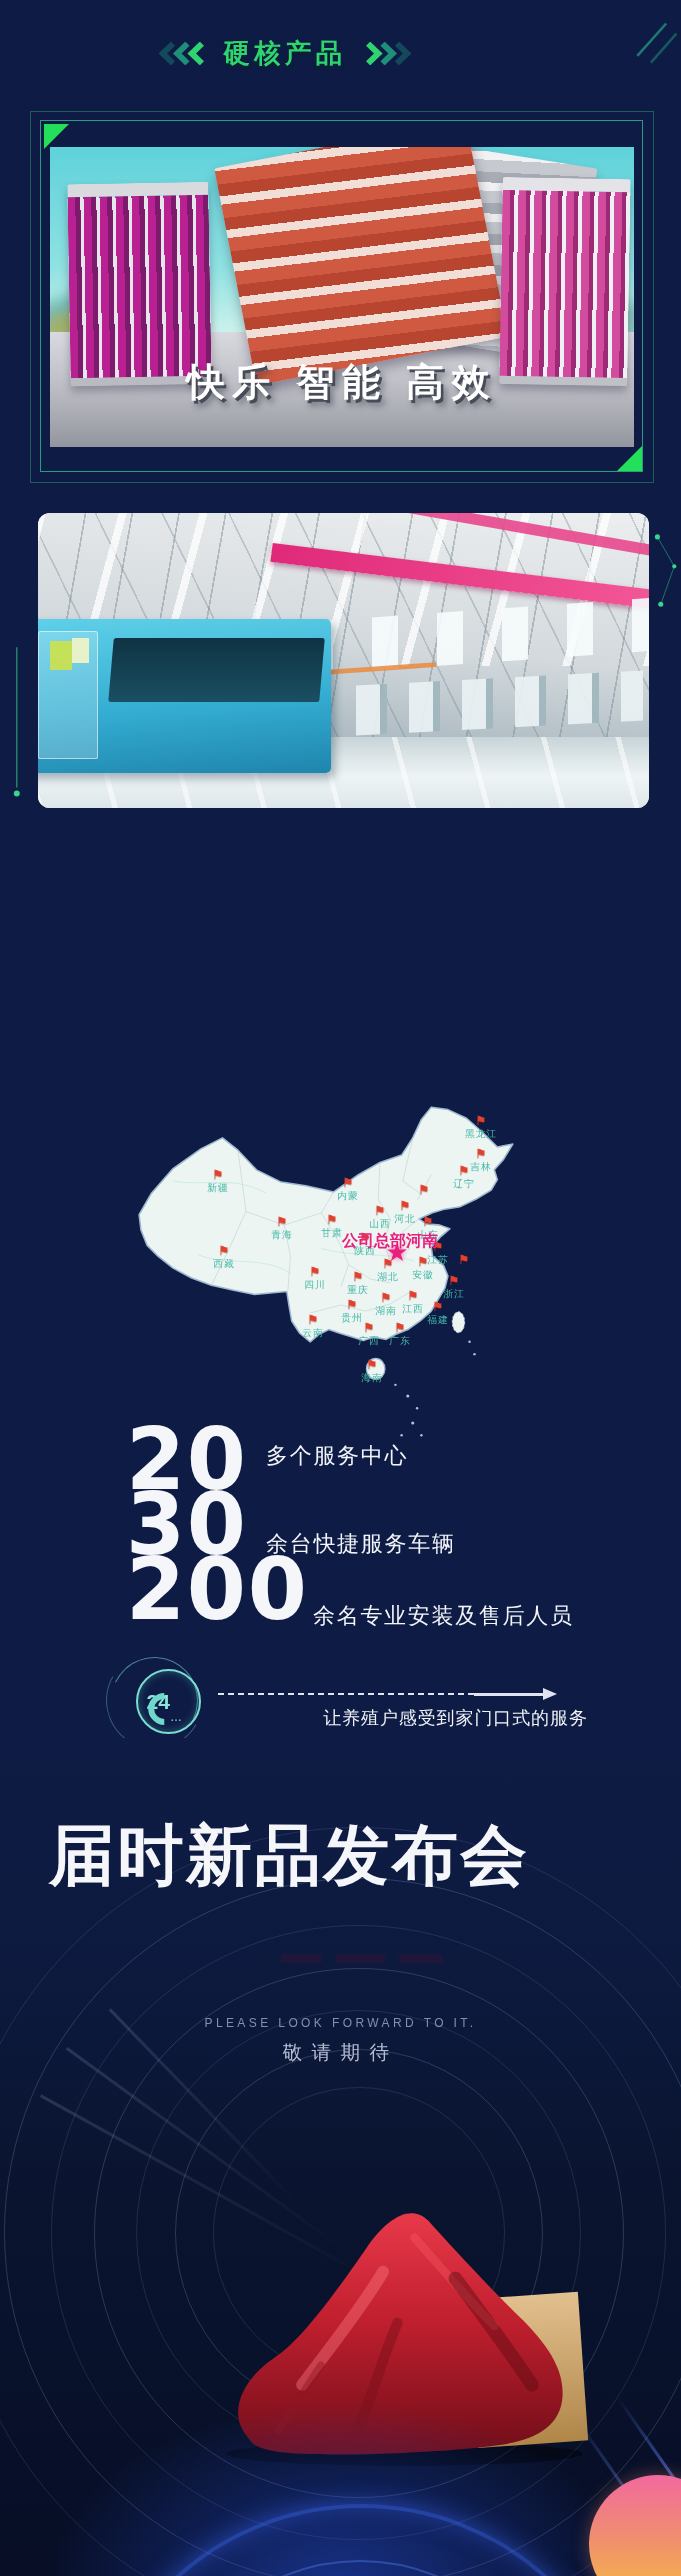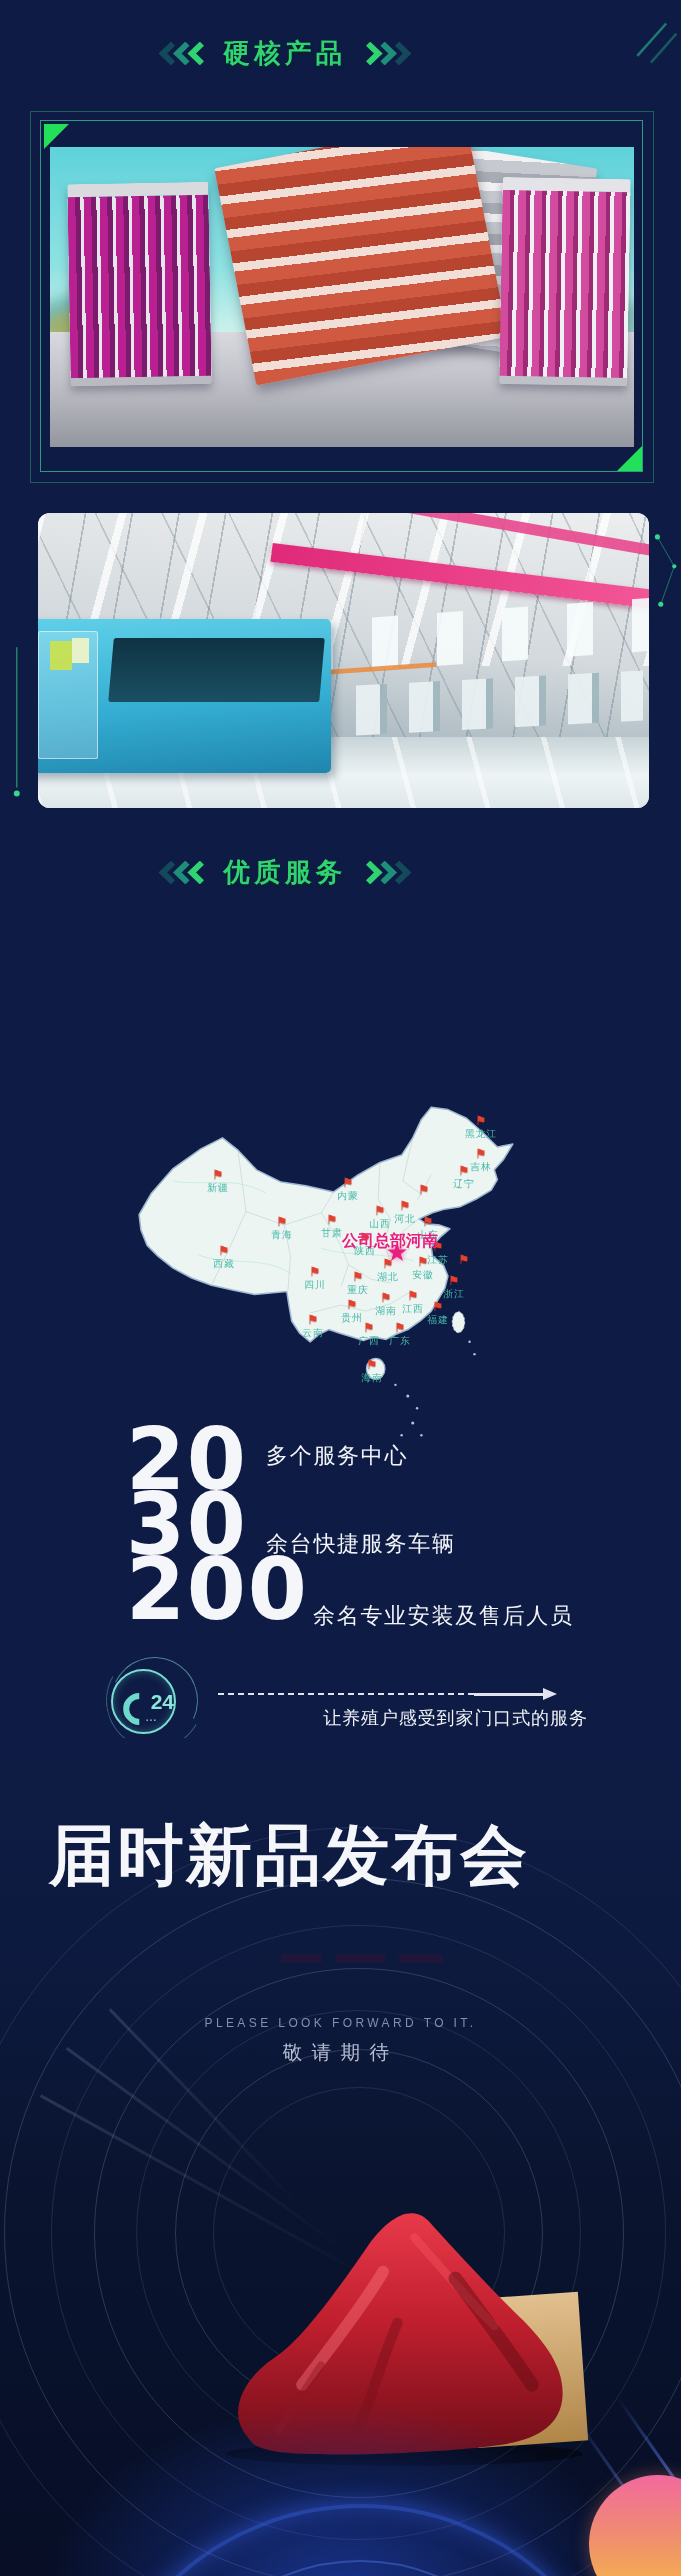--- a/index.html
+++ b/index.html
@@ -92,22 +92,22 @@
   .hq-star{position:absolute;transform:translateX(-50%);font-size:25.6px;color:#ea1f7d;line-height:1;
            text-shadow:0 0 5.1px rgba(234,31,125,.6);}
   .hq-label{position:absolute;transform:translateX(-50%);font-size:16px;font-weight:bold;color:#ea1f7d;white-space:nowrap;}
 
   
   .stat-num{position:absolute;left:126px;color:#f5f6fa;font-weight:bold;font-size:85px;line-height:1;
             font-family:"DejaVu Sans","Liberation Sans",sans-serif;letter-spacing:1.7px;}
   .stat-label{position:absolute;color:#f2f4f9;font-size:22px;letter-spacing:1.7px;}
 
   
-  .hot-ring{position:absolute;left:111px;top:1669px;width:61px;height:61px;border-radius:50%;
-            border:2.6px solid #79ddd2;display:flex;align-items:center;justify-content:flex-end;
+  .hot-ring{position:absolute;left:136px;top:1669px;width:61px;height:61px;border-radius:50%;
+            border:2.6px solid #79ddd2;display:flex;align-items:center;justify-content:flex-start;
             box-shadow:0 0 8.5px rgba(90,210,200,.35) inset;}
   .hot-arc1{position:absolute;left:111px;top:1657px;width:85px;height:85px;border-radius:50%;
             border:1.7px solid rgba(120,215,205,.55);border-left-color:transparent;border-bottom-color:transparent;
             transform:rotate(-20deg);}
   .hot-arc2{position:absolute;left:106px;top:1652px;width:95px;height:95px;border-radius:50%;
             border:1.7px solid rgba(120,215,205,.35);border-top-color:transparent;border-right-color:transparent;
             transform:rotate(-15deg);}
   .hot-24{font-size:21px;font-weight:bold;color:#8ae6da;margin-left:8.5px;}
   .hot-phone{position:absolute;left:10.2px;top:22px;width:20.4px;height:20.4px;border:6px solid transparent;
              border-left-color:#6fd8cd;border-bottom-color:#6fd8cd;border-radius:50%;transform:rotate(45deg);}
@@ -180,20 +180,21 @@
   <div class="hero">
     <div class="sky"></div>
     <div class="hill-l"></div>
     <div class="hill-y"></div>
     <div class="hill-r"></div>
     <div class="floor"></div>
     <div class="machine m-center2"></div>
     <div class="machine m-center"></div>
     <div class="machine m-left"></div>
     <div class="machine m-right"></div>
+    <div class="hero-caption">快乐 智能 高效</div>
   </div>
   <div class="tri-tl"></div>
   <div class="tri-br"></div>
 
   <svg class="decor" style="left:10.2px;top:647px;" width="17" height="162" viewBox="0 0 20 190">
     <line x1="8" y1="0" x2="8" y2="165" stroke="#2fae7e" stroke-width="1.5" opacity=".8"></line>
     <circle cx="8" cy="172" r="3.5" fill="#35d68e"></circle>
   </svg>
 
   <svg class="decor" style="left:649px;top:528px;" width="32" height="102" viewBox="0 0 38 120">
@@ -216,33 +217,20 @@
     <div class="f-equip"></div>
     <div class="f-tape"></div>
     <div class="f-machine">
       <div class="win"></div>
       <div class="door"></div>
       <div class="tag1"></div>
       <div class="tag2"></div>
     </div>
   </div>
 
-  <div class="hdr" style="top:855px;">
-    <svg class="chev" width="51" height="23" viewBox="0 0 60 27">
-      <path d="M20 2 L8 13.5 L20 25" fill="none" stroke="#14495c" stroke-width="7"></path>
-      <path d="M37 2 L25 13.5 L37 25" fill="none" stroke="#1e8f78" stroke-width="7"></path>
-      <path d="M54 2 L42 13.5 L54 25" fill="none" stroke="#2fd36f" stroke-width="7"></path>
-    </svg>
-    <span class="hdr-title">优质服务</span>
-    <svg class="chev" width="51" height="23" viewBox="0 0 60 27">
-      <path d="M6 2 L18 13.5 L6 25" fill="none" stroke="#2fd36f" stroke-width="7"></path>
-      <path d="M23 2 L35 13.5 L23 25" fill="none" stroke="#1e8f78" stroke-width="7"></path>
-      <path d="M40 2 L52 13.5 L40 25" fill="none" stroke="#14495c" stroke-width="7"></path>
-    </svg>
-  </div>
 
 
   <div class="map-zone">
     <svg style="position:absolute;left:136px;top:19px;" width="383" height="341" viewBox="0 0 620 555" preserveAspectRatio="none">
       <g filter="none">
         <path d="M5,185 L25,150 60,110 105,78 140,60 165,80 195,112 235,132 275,138 320,148
                  360,120 395,100 430,88 448,60 462,30 478,10 505,14 535,28 560,50 585,75 610,70
                  595,95 580,112 585,128 575,145 550,160 525,172 500,176 480,182
                  458,192 470,200 492,202 508,208 492,222 478,238 480,252
                  498,268 505,285 500,305 488,325 478,342 460,358

